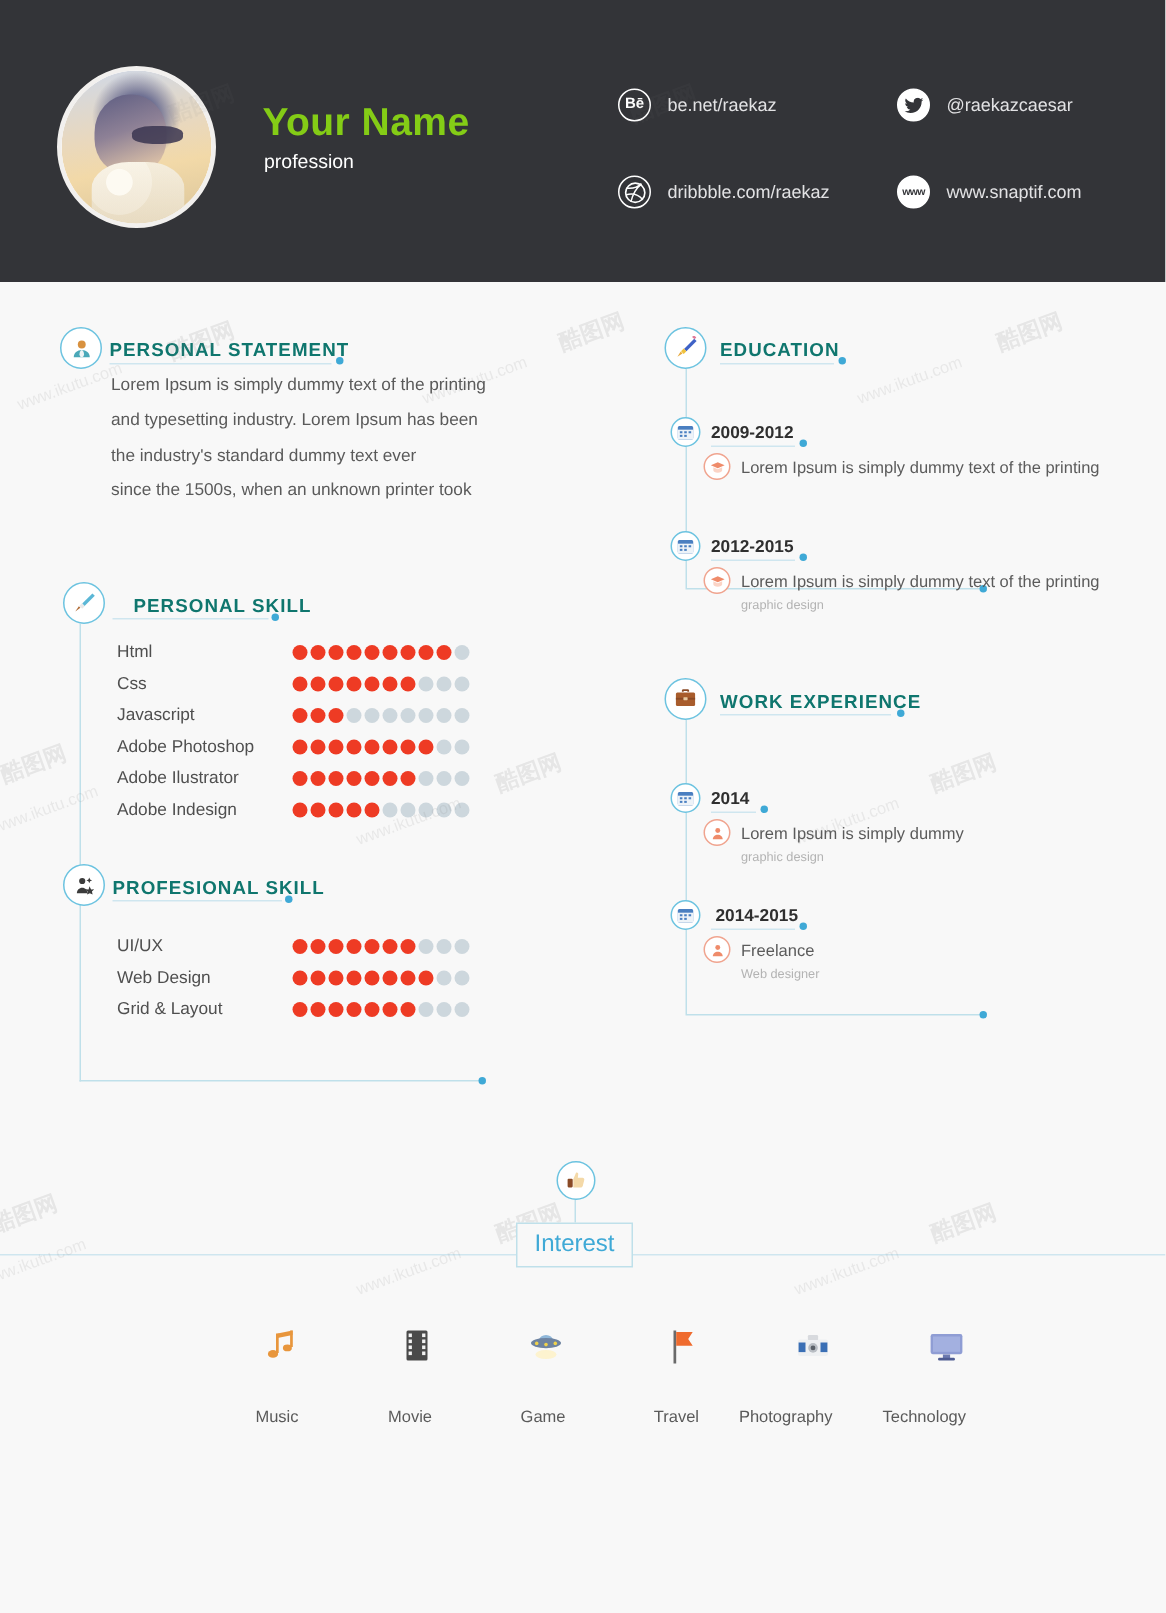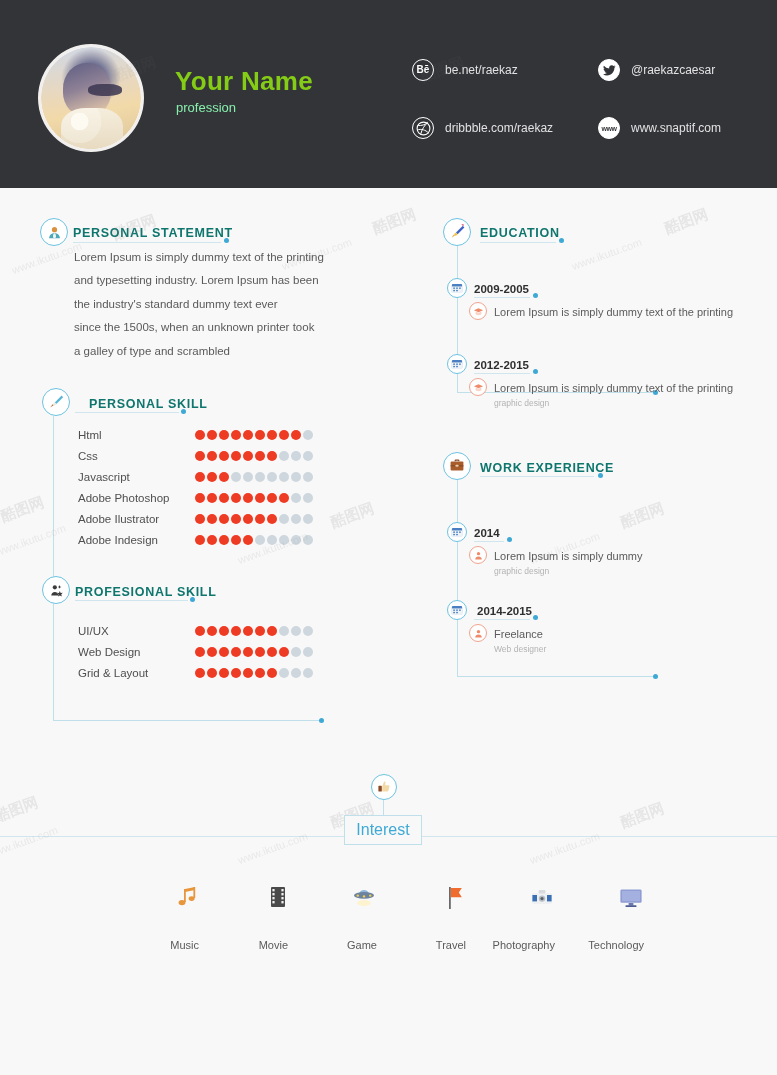--- a/index.html
+++ b/index.html
@@ -47,21 +47,21 @@
   .photo-sun{
     position:absolute;left:47%;top:36%;width:34%;height:12%;
     background:#3a3550;border-radius:40%;opacity:.85;
   }
   .name{
     position:absolute;left:175px;top:66px;
     color:#84cc16;font-size:26px;font-weight:bold;letter-spacing:.3px;
   }
   .profession{
     position:absolute;left:176px;top:100px;
-    color:#86efac;font-size:13px;font-weight:normal;
+    color:#ffffff;font-size:13px;font-weight:normal;
   }
   .social{position:absolute;}
   .social .ring{
     position:absolute;left:0;top:0;width:22px;height:22px;border-radius:50%;
     border:1.6px solid #ffffff;box-sizing:border-box;
     display:flex;align-items:center;justify-content:center;
     color:#ffffff;font-size:10px;font-weight:bold;line-height:1;
   }
   .social .ring.filled{background:#ffffff;border-color:#ffffff;}
   .social .txt{
@@ -259,21 +259,20 @@
     </svg>
   </div>
   <div class="sec-title ps-title">PERSONAL STATEMENT</div>
   <div class="sec-rule ps-rule"></div>
   <div class="end-dot ps-dot"></div>
   <div class="ps-body">
     <p>Lorem Ipsum is simply dummy text of the printing</p>
     <p>and typesetting industry. Lorem Ipsum has been</p>
     <p> the industry's standard dummy text ever</p>
     <p>since the 1500s, when an unknown printer took</p>
-    <p>a galley of type and scrambled</p>
   </div>
 
   <div class="sec-icon sk-icon">
     <svg width="16" height="16" viewBox="0 0 16 16" aria-hidden="true">
       <path d="M13.6 1.6 6.8 8.4l1.6 1.6 6.8-6.8z" fill="#5bb7d6"></path>
       <path d="M6.6 8.2 4.9 9.9l1.9 1.9 1.7-1.7z" fill="#e8e8e8"></path>
       <path d="M4.6 10.2 2.2 13.6l3.4-2.4z" fill="#b06a34"></path>
     </svg>
   </div>
   <div class="sec-title sk-title">PERSONAL SKILL</div>
@@ -456,21 +455,21 @@
     <svg width="12" height="12" viewBox="0 0 14 14" aria-hidden="true">
       <rect x="1" y="2.4" width="12" height="10.4" rx="1.2" fill="#4a7fc1"></rect>
       <rect x="1" y="5.2" width="12" height="7.6" fill="#eef3f8"></rect>
       <rect x="2.6" y="6.4" width="2" height="1.6" fill="#4a7fc1"></rect>
       <rect x="6" y="6.4" width="2" height="1.6" fill="#4a7fc1"></rect>
       <rect x="9.4" y="6.4" width="2" height="1.6" fill="#4a7fc1"></rect>
       <rect x="2.6" y="9.2" width="2" height="1.6" fill="#4a7fc1"></rect>
       <rect x="6" y="9.2" width="2" height="1.6" fill="#4a7fc1"></rect>
     </svg>
   </div>
-  <div class="tl-date" style="left:474px;top:283px;">2009-2005</div>
+  <div class="tl-date" style="left:474px;top:283px;">2009-2012</div>
   <div class="tl-date-rule" style="left:474px;top:297px;width:56px;"></div>
   <div class="end-dot" style="left:533px;top:293px;"></div>
   <div class="tl-sub" style="left:469px;top:302px;">
     <span class="tl-bullet">
       <svg width="11" height="11" viewBox="0 0 12 12" aria-hidden="true">
         <path d="M1 4.6 6 2.4l5 2.2-5 2.2z" fill="#ef8b6a"></path>
         <path d="M2.8 6v2.4c0 .9 1.4 1.6 3.2 1.6s3.2-.7 3.2-1.6V6L6 7.4z" fill="#fbd4c6"></path>
       </svg>
     </span>
     <span>

